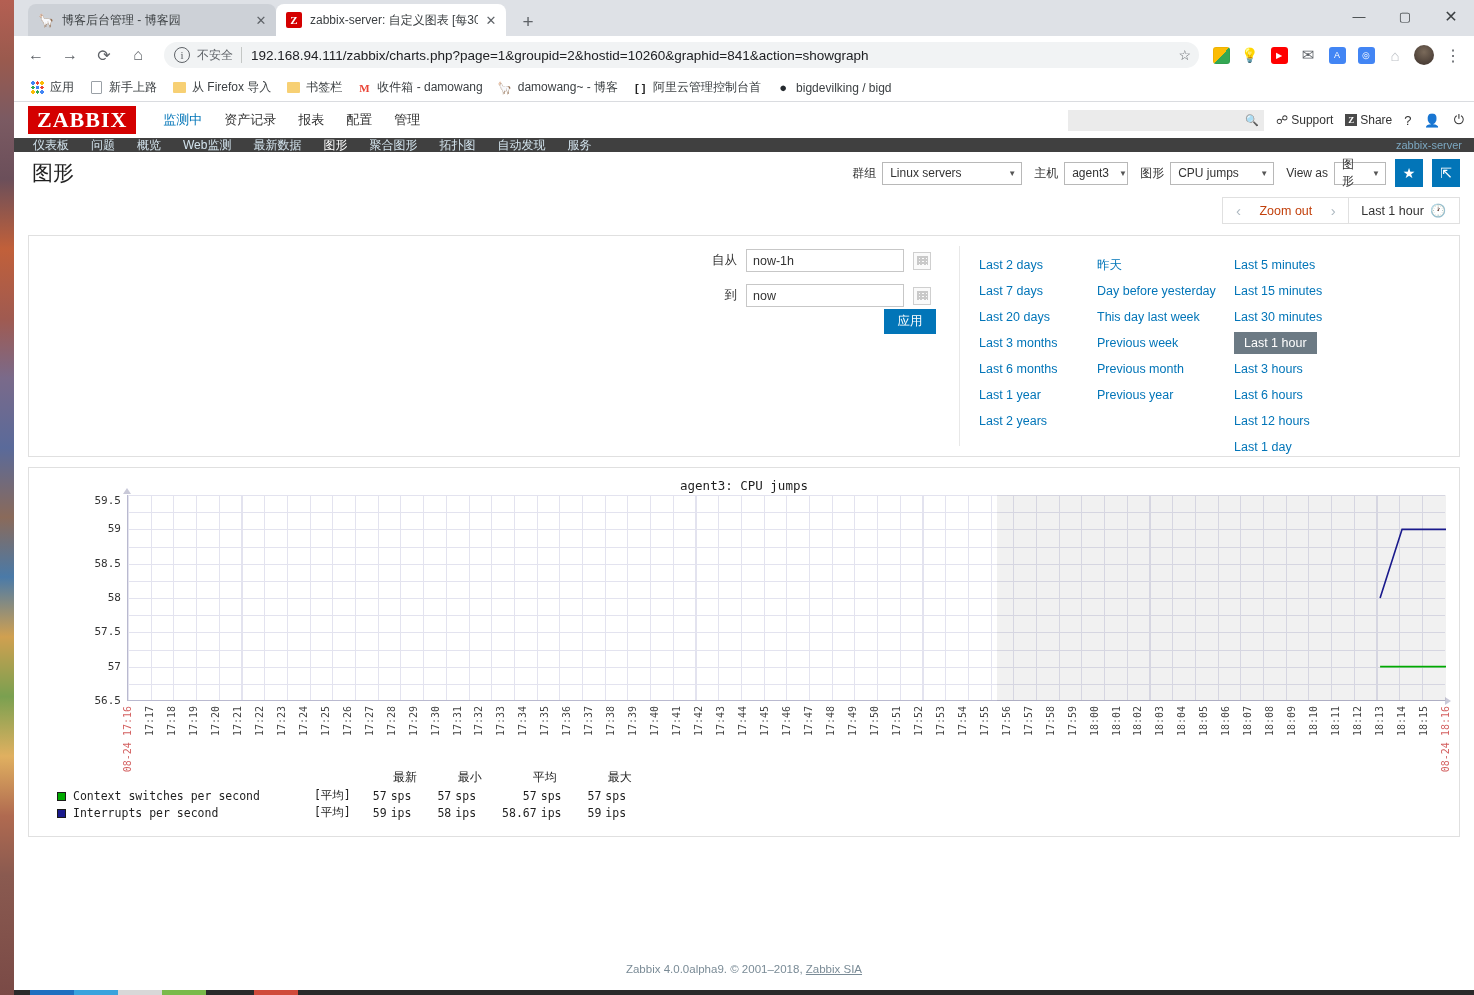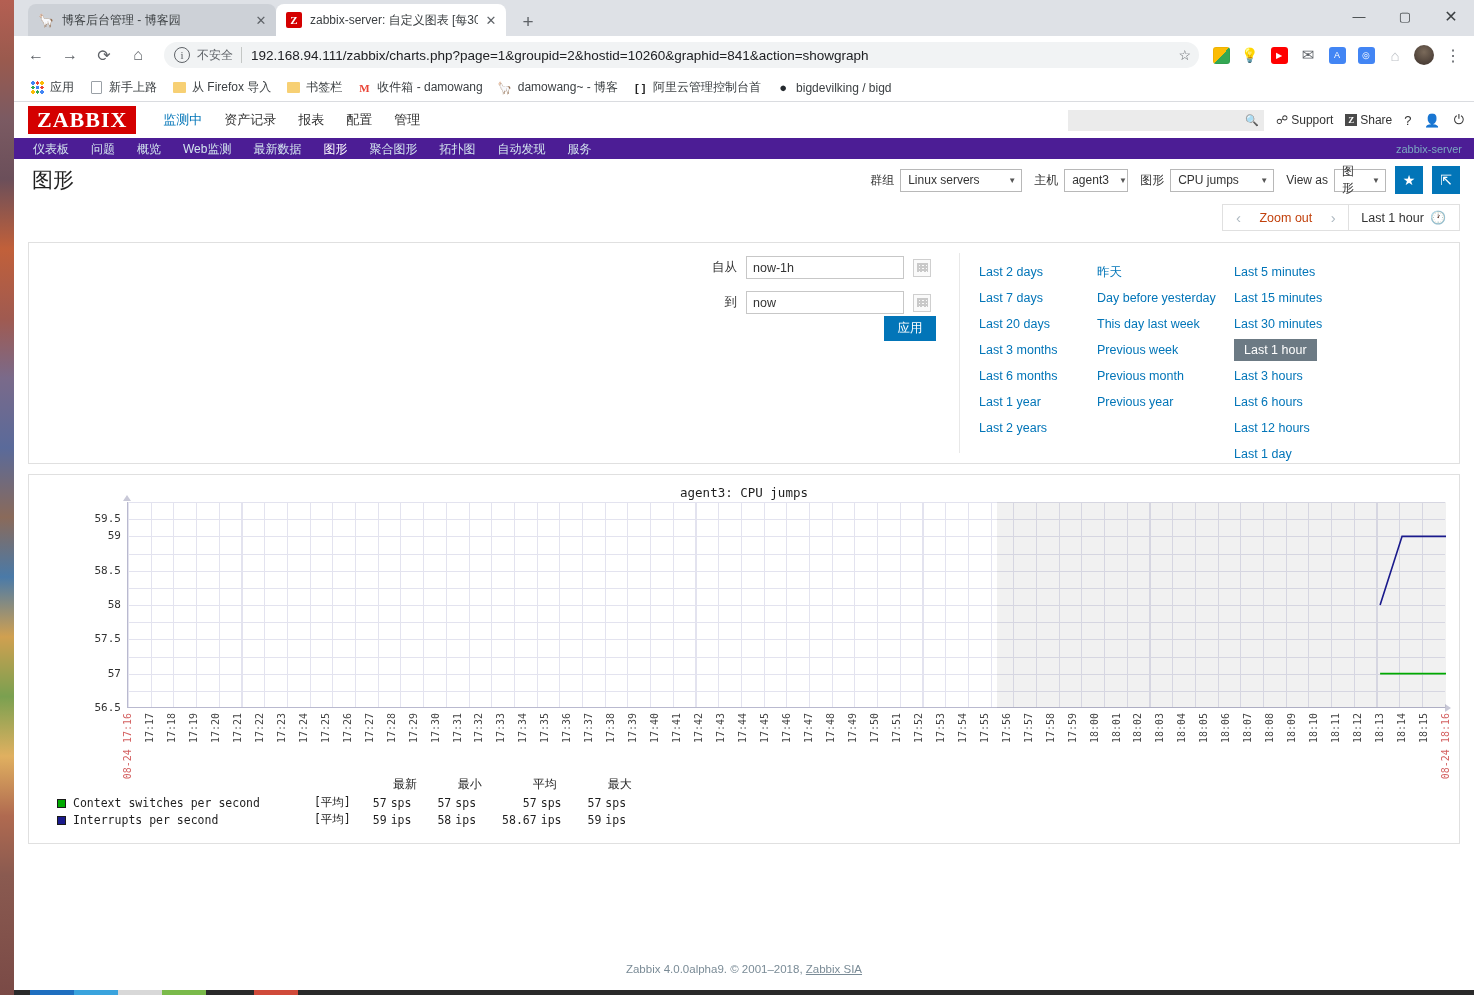--- a/index.html
+++ b/index.html
@@ -182,21 +182,21 @@
     display: flex; align-items: center;
   }
   .hdr-ico { margin-right: 3px; font-size: 12px; }
   .z-badge {
     background: #4a4a4a; color: #fff; font-size: 9px; font-weight: bold;
     padding: 1px 3px; margin-right: 3px; font-family: "Liberation Serif", serif;
   }
   .hdr-btn { font-size: 13px; color: #333; margin-right: 13px; }
 
   #subnav {
-    height: 21px; background: #4c1d95; display: flex; align-items: center;
+    height: 14px; background: #404040; display: flex; align-items: center;
     padding-left: 8px; position: relative;
   }
   .subnav-item {
     font-size: 12px; color: #d3e4ee; padding: 0 11px; line-height: 30px;
     position: relative;
   }
   .subnav-item.sel { color: #fff; }
   .subnav-item.sel::after {
     content: ''; position: absolute; left: 9px; right: 9px; bottom: 0;
     height: 3px; background: #0275b8;
@@ -525,21 +525,21 @@
       <div class="subnav-item">拓扑图</div>
       <div class="subnav-item">自动发现</div>
       <div class="subnav-item">服务</div>
       <div id="server-name">zabbix-server</div>
     </div>
 
     <div id="title-row">
       <div id="page-title">图形</div>
       <div id="filters-right">
         <span class="flt-label">群组</span>
-        <div class="sel-box" style="width:122px;">
+        <div class="sel-box" style="width:140px;">
           <span>Linux servers</span>
           <span class="sel-caret">▼</span>
         </div>
         <span class="flt-label">主机</span>
         <div class="sel-box" style="width:64px;">
           <span>agent3</span>
           <span class="sel-caret">▼</span>
         </div>
         <span class="flt-label">图形</span>
         <div class="sel-box" style="width:104px;">
@@ -618,21 +618,21 @@
           <a class="tlink">Last 6 hours</a>
           <a class="tlink">Last 12 hours</a>
           <a class="tlink">Last 1 day</a>
         </div>
       </div>
     </div>
 
     <div id="graph-box">
       <div id="graph-title">agent3: CPU jumps</div>
       <div id="y-axis-labels">
-          <div class="y-lbl" style="top: 17px;">59.5</div>
+          <div class="y-lbl" style="top: 6px;">59.5</div>
           <div class="y-lbl" style="top: 34.3333px;">59</div>
           <div class="y-lbl" style="top: 68.6667px;">58.5</div>
           <div class="y-lbl" style="top: 103px;">58</div>
           <div class="y-lbl" style="top: 137.333px;">57.5</div>
           <div class="y-lbl" style="top: 171.667px;">57</div>
           <div class="y-lbl" style="top: 206px;">56.5</div>
         </div>
       <div class="arrow-up"></div>
       <div class="arrow-right"></div>
       <div id="plot">

